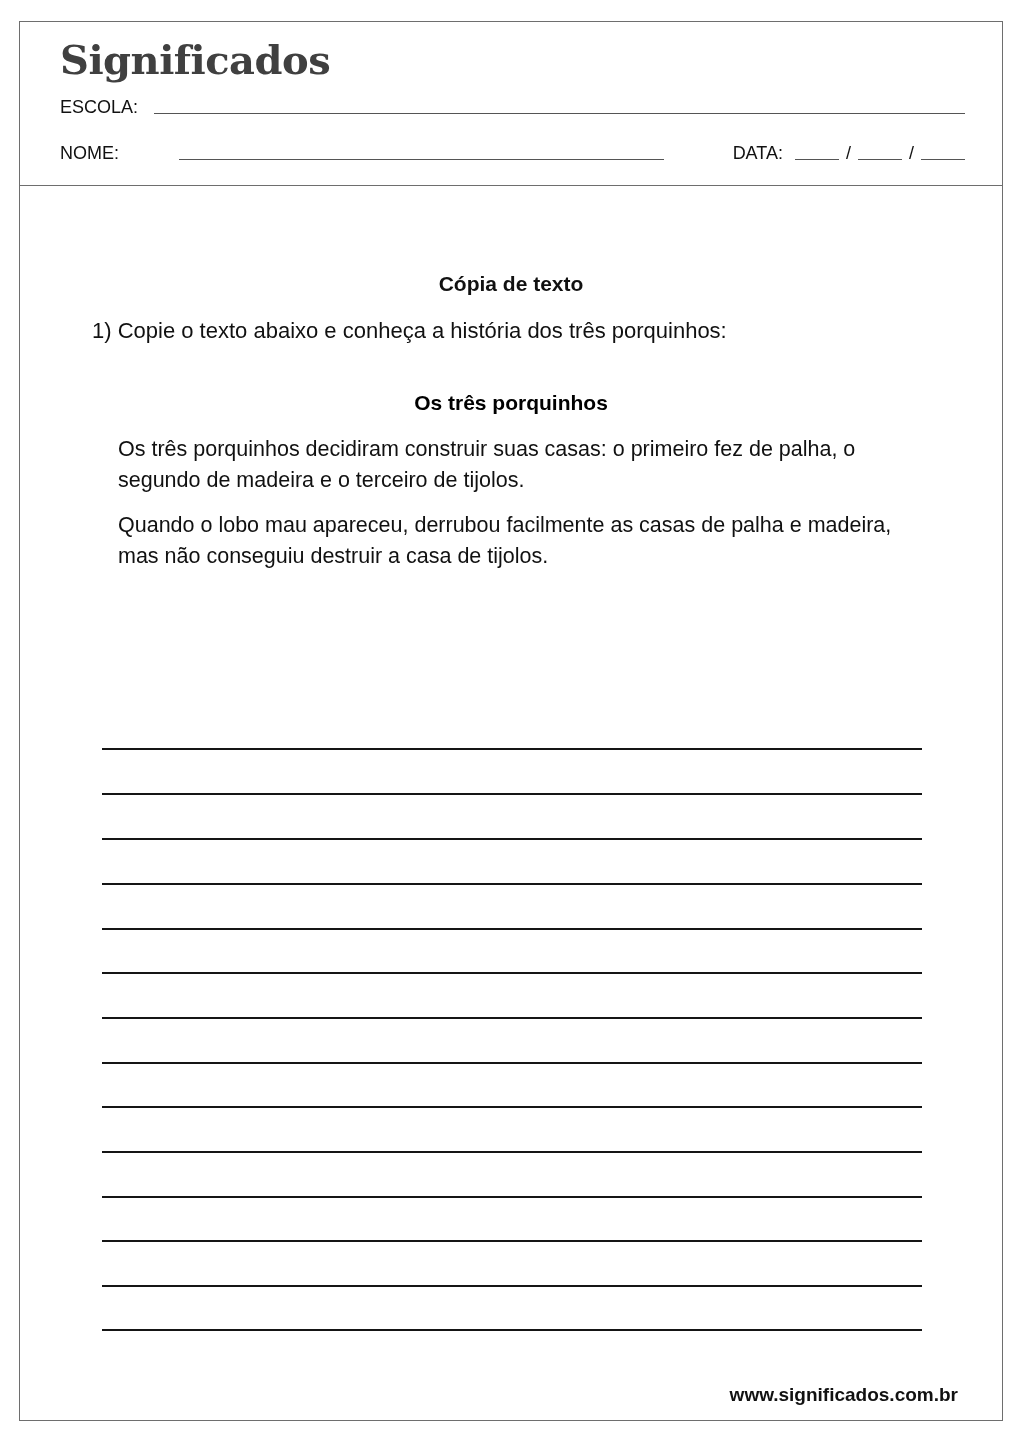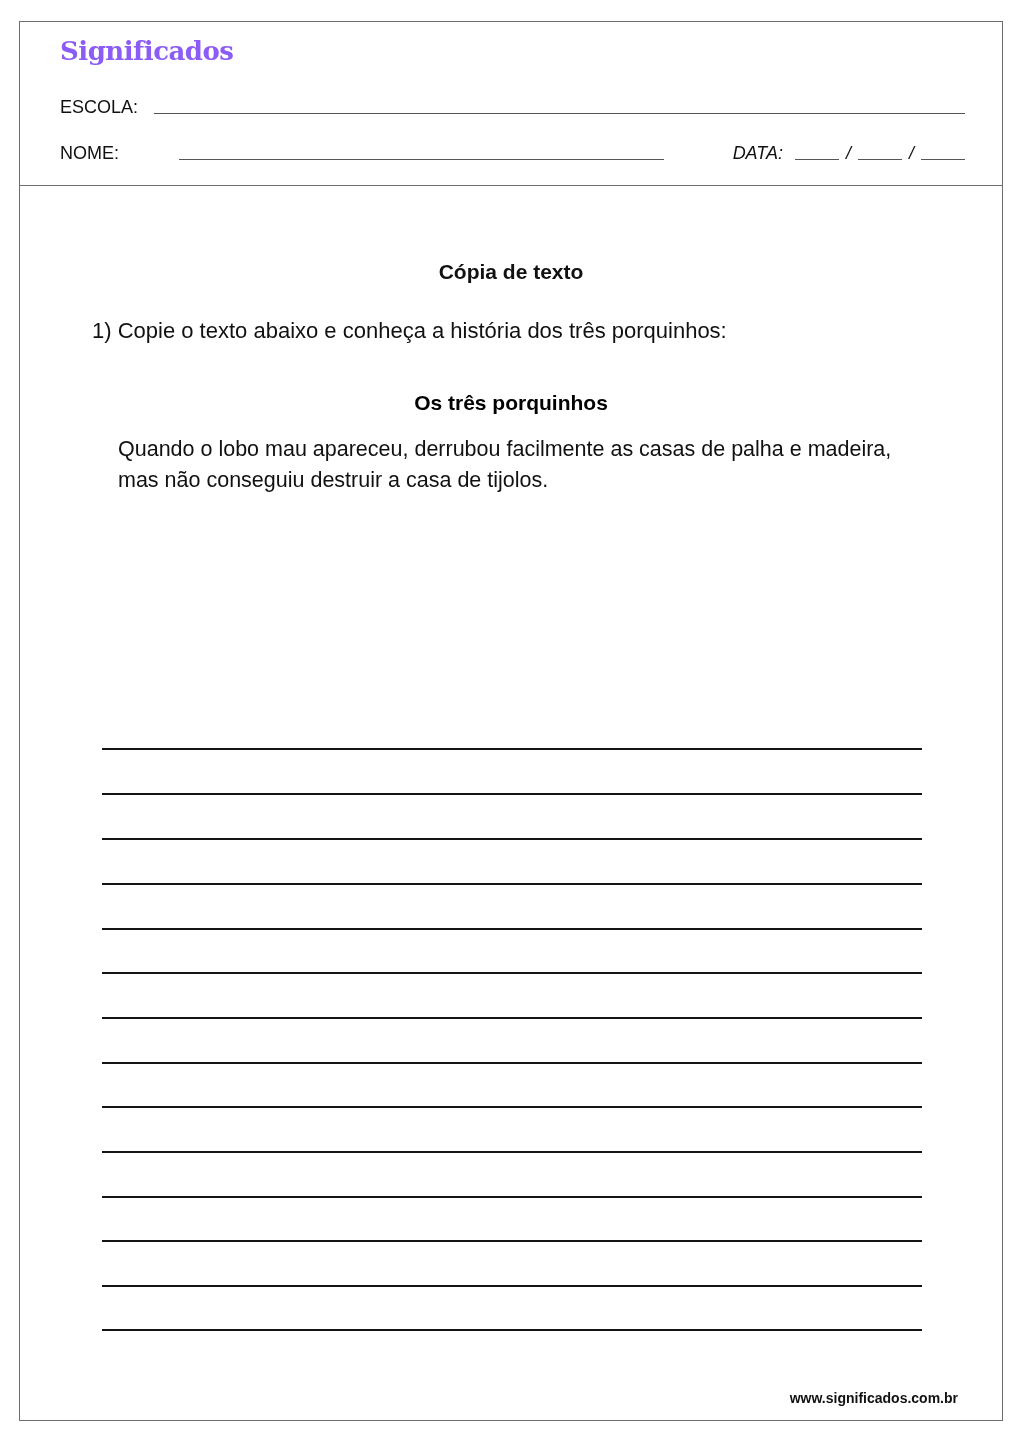--- a/index.html
+++ b/index.html
@@ -33,23 +33,23 @@
       height: 164px;
       border-bottom: 1.5px solid #6e6e6e;
       box-sizing: border-box;
     }
     .brand {
       position: absolute;
       left: 40px;
       top: 14px;
       font-family: "DejaVu Serif", "Liberation Serif", serif;
       font-weight: 700;
-      font-size: 26px;
+      font-size: 40px;
       letter-spacing: -0.5px;
-      color: #8b5cf6;
+      color: #404040;
     }
     .field-row {
       position: absolute;
       left: 40px;
       display: flex;
       align-items: flex-end;
       font-size: 18px;
       color: #111111;
     }
     .field-label {
@@ -62,36 +62,35 @@
       margin-bottom: 3px;
     }
     .row-escola { top: 75px; width: 905px; }
     .row-escola .field-line { flex: 1; margin-left: 4px; }
     .row-nome { top: 121px; width: 905px; gap: 48px; }
     .row-nome .name-line { width: 576px; margin-left: 0px; }
     .date-block {
       display: flex;
       align-items: flex-end;
       margin-left: 21px;
-      font-style: italic;
     }
     .date-block .field-label { margin-right: 12px; }
     .date-seg {
       width: 44px;
       border-bottom: 1.5px solid #555555;
       margin-bottom: 3px;
     }
     .date-sep {
       margin: 0 7px;
       line-height: 20px;
     }
     .title {
       position: absolute;
       left: 0;
-      top: 238px;
+      top: 250px;
       width: 100%;
       text-align: center;
       font-weight: 700;
       font-size: 21px;
       color: #111111;
     }
     .question {
       position: absolute;
       left: 72px;
       top: 296px;
@@ -131,21 +130,21 @@
       position: absolute;
       left: 0;
       width: 820px;
       height: 2px;
       background: #151515;
     }
     .footer-url {
       position: absolute;
       right: 44px;
       bottom: 14px;
-      font-size: 14px;
+      font-size: 19px;
       font-weight: 700;
       color: #111111;
     }
   </style>
 </head>
 <body>
 
 <div class="sheet">
 
   <div class="header">
@@ -170,20 +169,21 @@
     </div>
   </div>
 
   <div class="title">Cópia de texto</div>
 
   <div class="question">1) Copie o texto abaixo e conheça a história dos três porquinhos:</div>
 
   <div class="story-title">Os três porquinhos</div>
 
   <div class="story">
+    <p>Os três porquinhos decidiram construir suas casas: o primeiro fez de palha, o segundo de madeira e o terceiro de tijolos.</p>
     <p>Quando o lobo mau apareceu, derrubou facilmente as casas de palha e madeira, mas não conseguiu destruir a casa de tijolos.</p>
   </div>
 
   <div class="lines">
     <div class="write-line" style="top:726px"></div>
     <div class="write-line" style="top:771px"></div>
     <div class="write-line" style="top:816px"></div>
     <div class="write-line" style="top:861px"></div>
     <div class="write-line" style="top:906px"></div>
     <div class="write-line" style="top:950px"></div>

